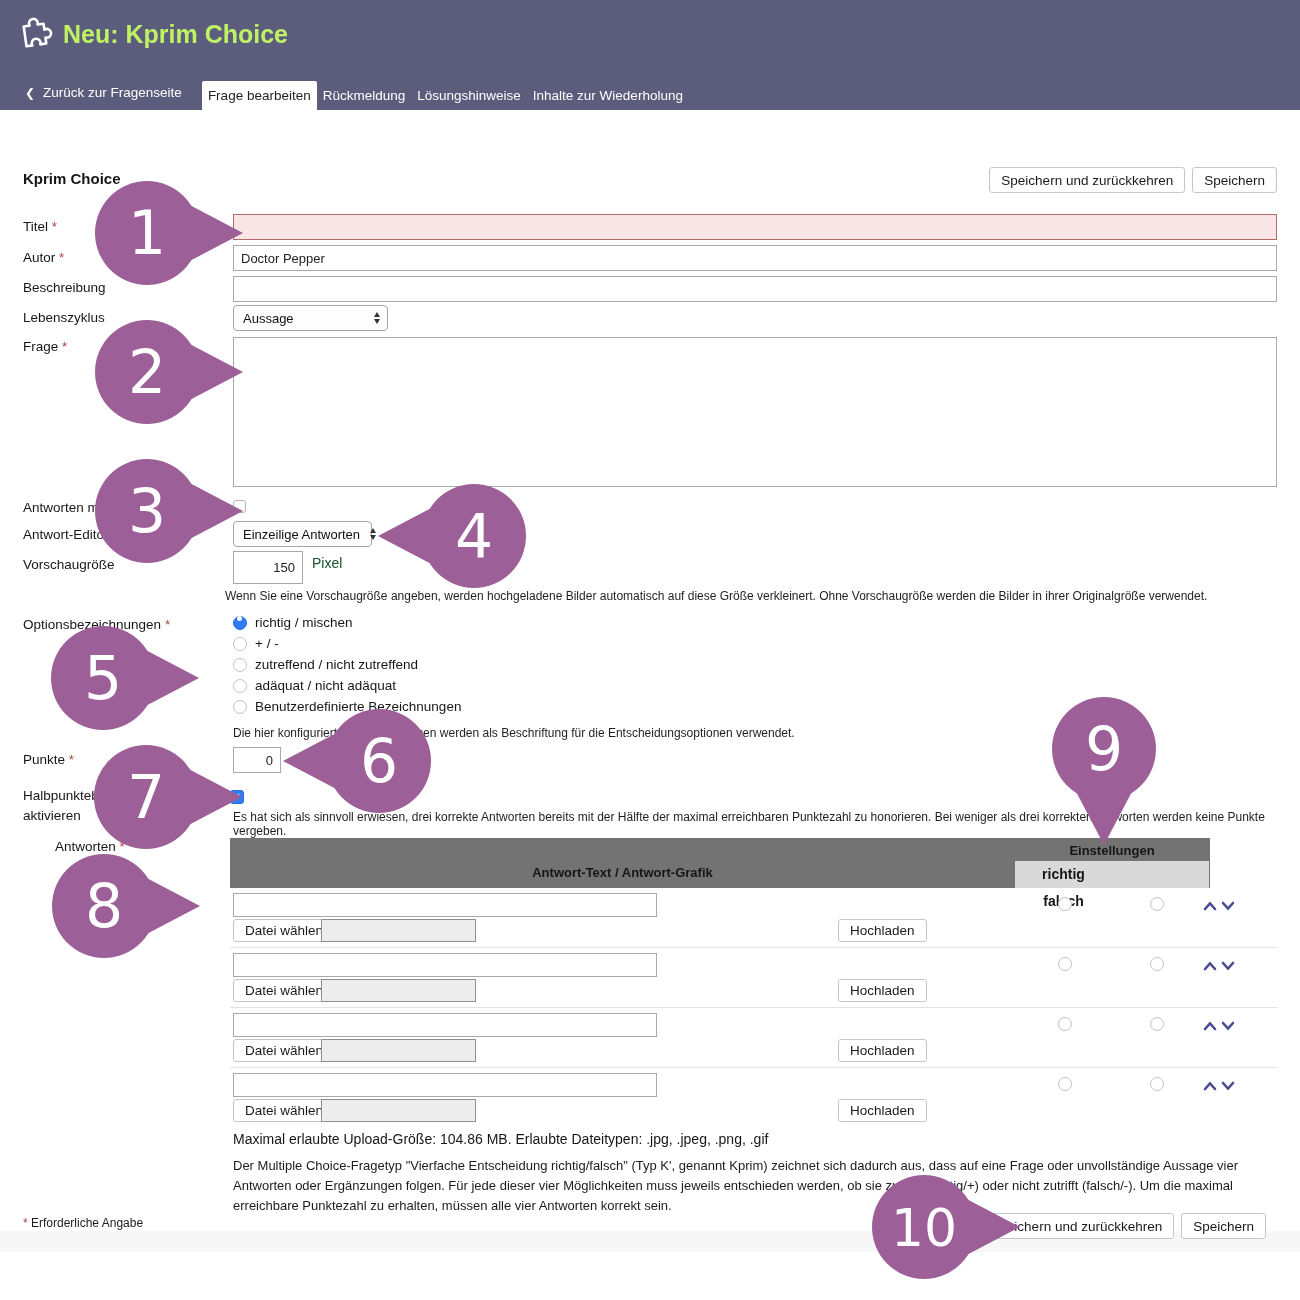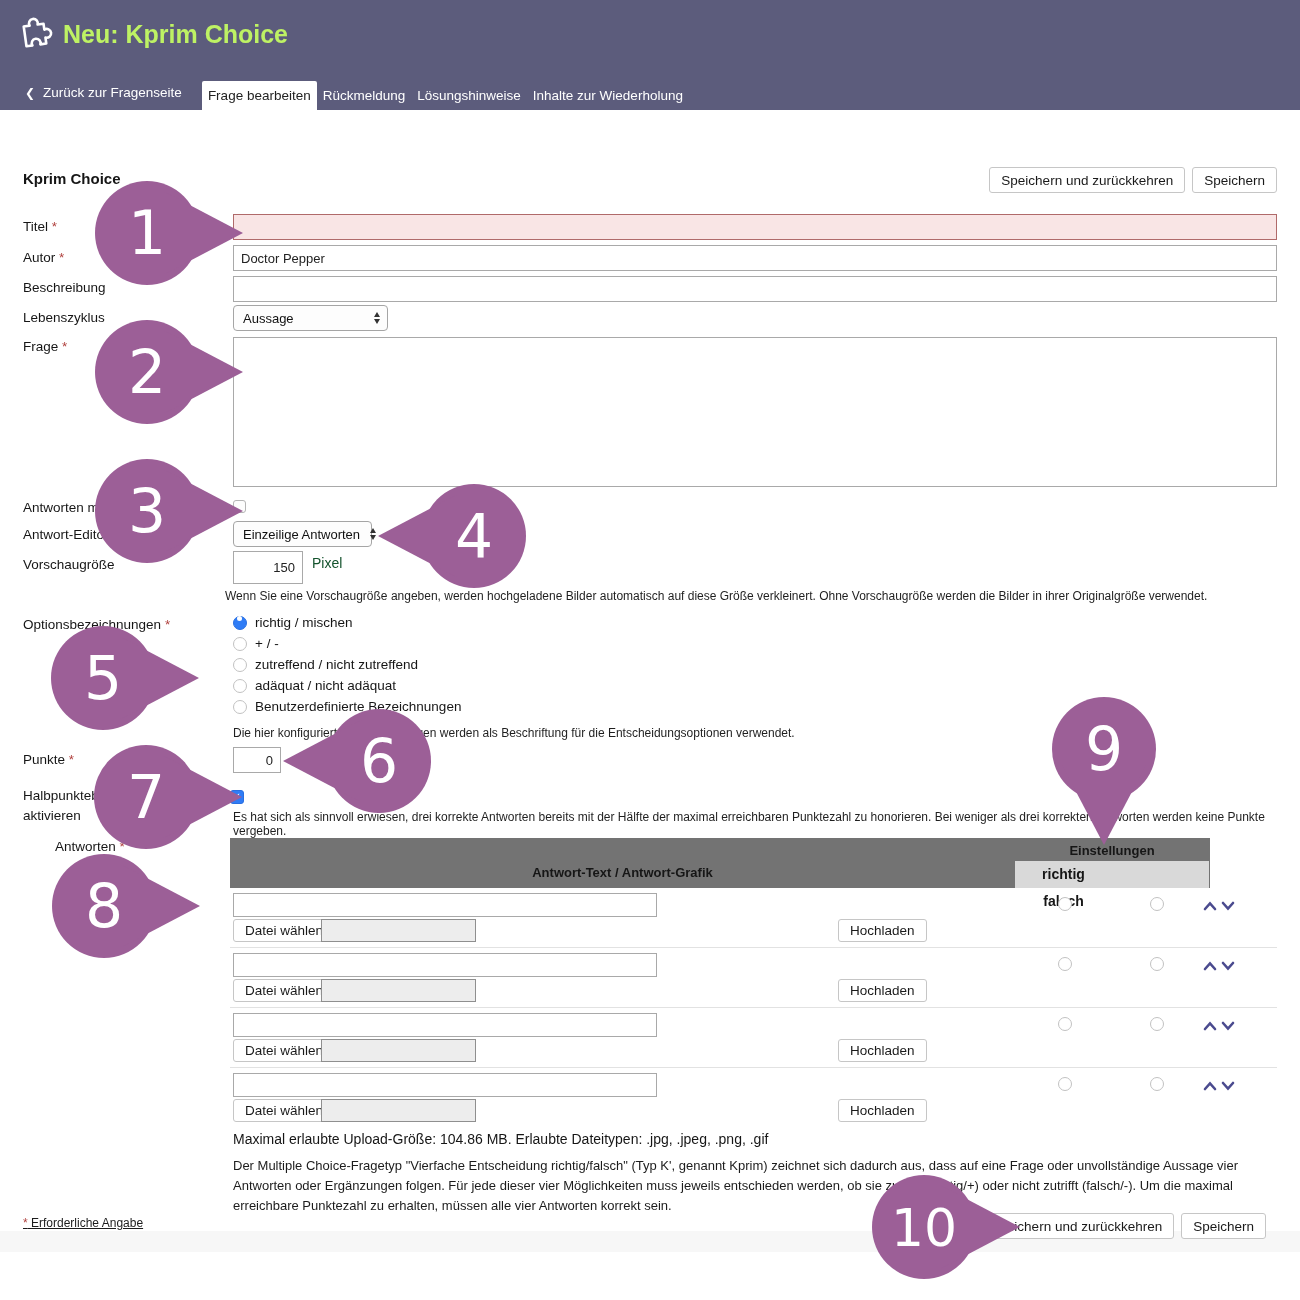--- a/index.html
+++ b/index.html
@@ -85,21 +85,21 @@
   .file-btn { position:absolute; left:3px; top:31px; height:23px; }
   .file-box { position:absolute; left:91px; top:31px; width:155px; height:23px; box-sizing:border-box; background:#ededed; border:1px solid #8f8f8f; }
   .upload-btn { position:absolute; left:608px; top:31px; height:23px; }
   .r-true  { position:absolute; left:828px; top:9px; }
   .r-false { position:absolute; left:920px; top:9px; }
   .mv { position:absolute; top:10px; width:14px; height:12px; cursor:pointer; }
   .mv.up { left:973px; } .mv.dn { left:991px; }
 
   .upload-note { position:absolute; left:233px; top:1131px; font-size:14px; color:#161616; }
   .descr { position:absolute; left:233px; top:1156px; width:1032px; font-size:13px; line-height:1.52; color:#1c1c1c; }
-  .required-note { position:absolute; left:23px; top:1216px; font-size:12px; color:#1c1c1c; z-index:2;text-decoration:underline; }
+  .required-note { position:absolute; left:23px; top:1216px; font-size:12px; color:#1c1c1c; z-index:2; }
   .footer-band { position:absolute; left:0; top:1231px; width:1300px; height:21px; background:#f7f7f7; z-index:1; }
 
   
   .mk { position:absolute; z-index:10; }
   .mk svg { display:block; }
   .mk text { fill:#ffffff; font-family:"DejaVu Sans",sans-serif; }
   .mk-1 { left:95px;  top:181px; }
   .mk-2 { left:95px;  top:320px; }
   .mk-3 { left:95px;  top:459px; }
   .mk-4 { left:378px; top:484px; }

